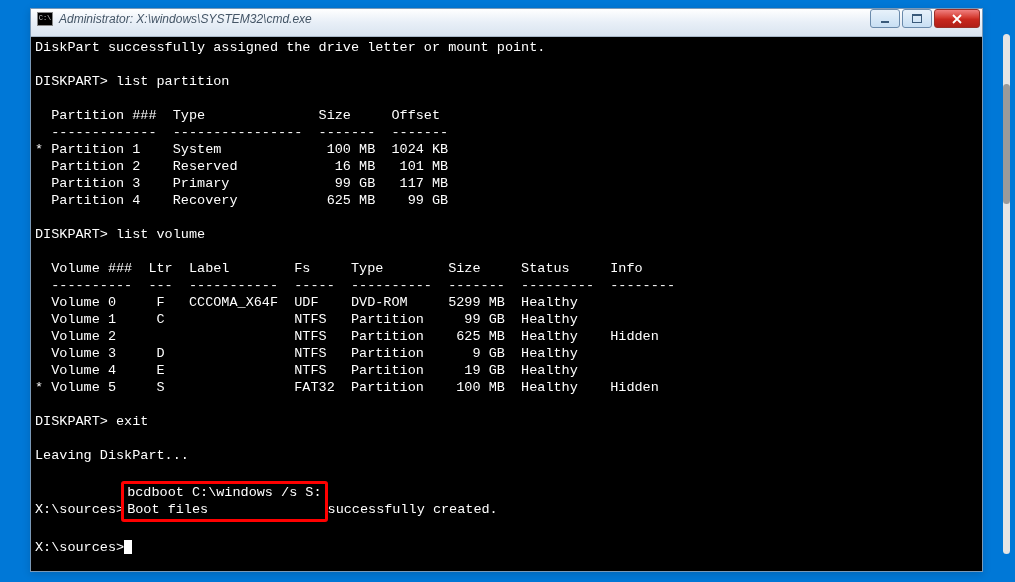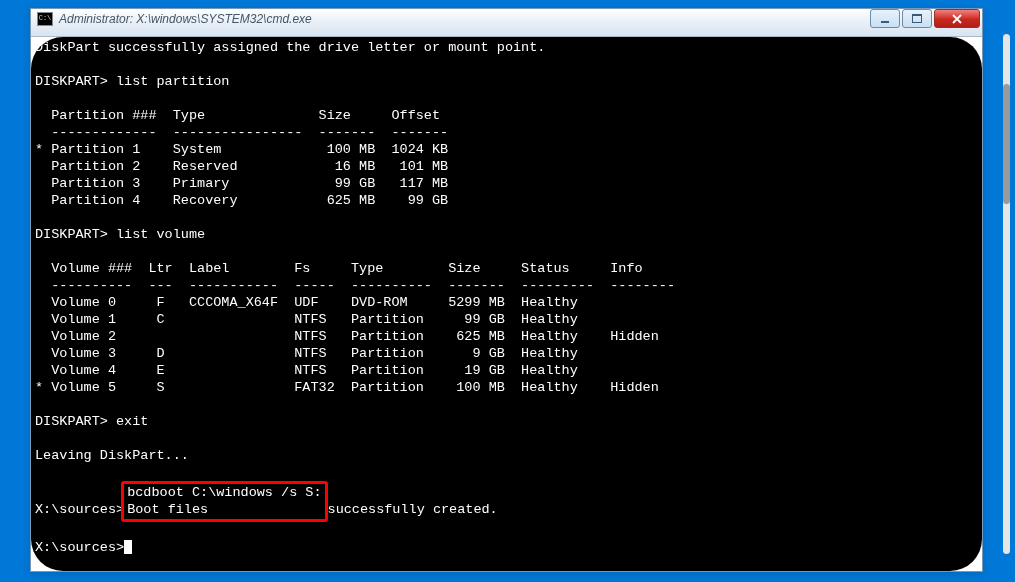--- a/index.html
+++ b/index.html
@@ -85,21 +85,20 @@
     .terminal {
       flex: 1;
       background: #000;
       color: #fff;
       font-family: 'Consolas', 'Courier New', monospace;
       font-size: 13.5px;
       line-height: 17px;
       padding: 2px 4px;
       white-space: pre;
       overflow: hidden;
-      border-radius: 32px;
     }
     .highlight-box {
       border: 3px solid #ff0000;
       display: inline-block;
       padding: 0px 3px 1px 3px;
       border-radius: 3px;
       margin-left: -3px;
     }
     .scrollbar-page {
       position: absolute;

